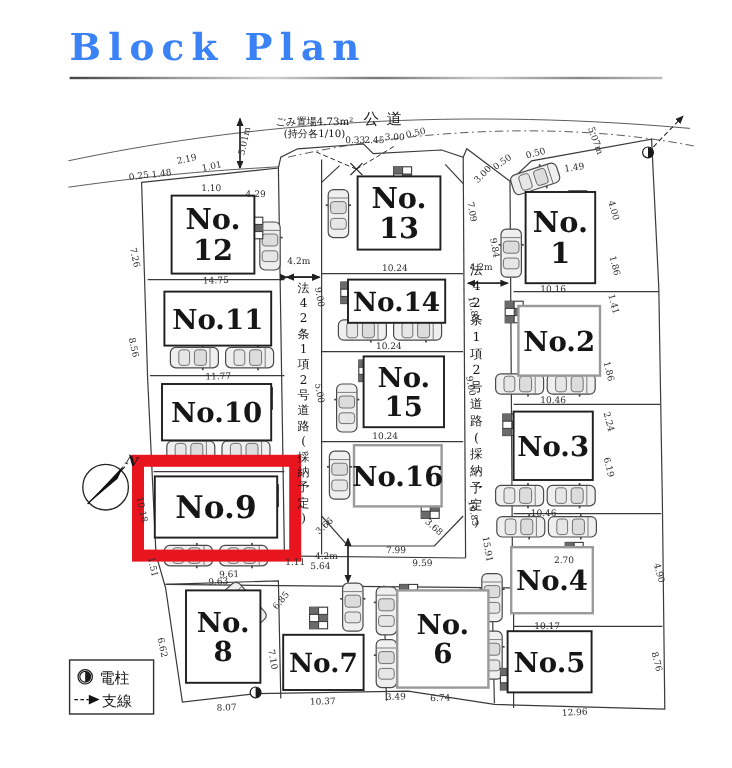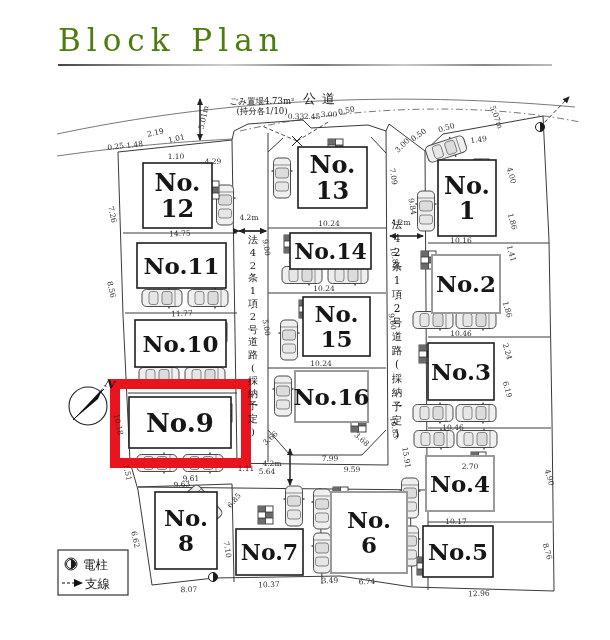--- a/index.html
+++ b/index.html
@@ -1,19 +1,19 @@
 <!DOCTYPE html>
 <html><head>
 <meta charset="utf-8">
 <style>
   html,body{margin:0;padding:0;background:#fff;}
   #canvas{position:relative;width:610px;height:640px;background:#fff;overflow:hidden;
           font-family:"DejaVu Serif","Liberation Serif",serif;}
-  #page-title{position:absolute;left:58px;top:22px;font-size:31px;color:#4d7c0f;
-              letter-spacing:6px;font-weight:400;}
+  #page-title{position:absolute;left:58px;top:22px;font-size:31px;color:#3b82f6;
+              letter-spacing:6px;font-weight:700;}
   #title-rule{position:absolute;left:58px;top:64px;width:494px;height:2px;
               background:linear-gradient(90deg,#444 0%,#999 18%,#cfcfcf 34%,#777 52%,#c9c9c9 70%,#888 86%,#bbb 100%);}
   svg{position:absolute;left:0;top:0;}
   text{font-family:"DejaVu Serif","Liberation Serif",serif;fill:#161616;}
   .dim{font-size:7.5px;fill:#2d2d2d;}
   .lotlabel{font-weight:700;}
   .mapline{stroke:#3a3a3a;stroke-width:1;fill:none;}
   .thin{stroke:#555;stroke-width:.8;fill:none;}
 </style>
 </head>

